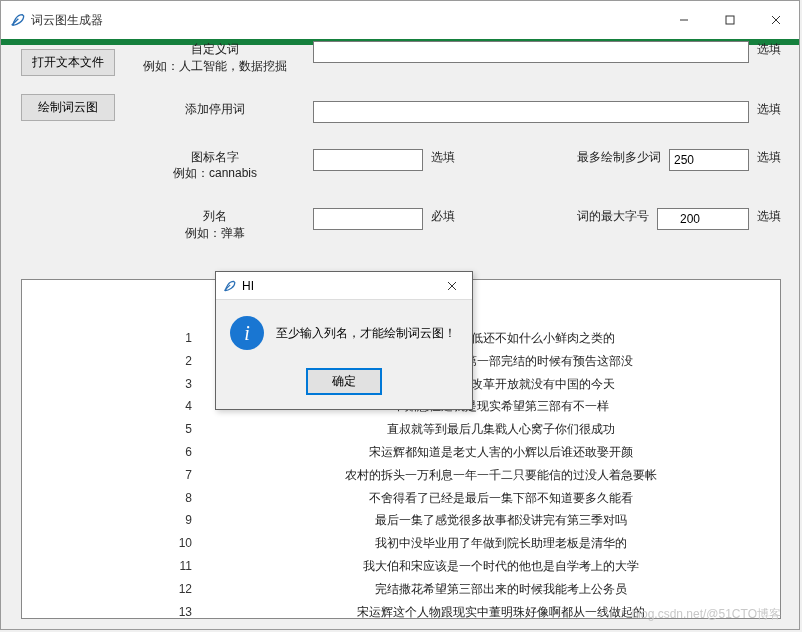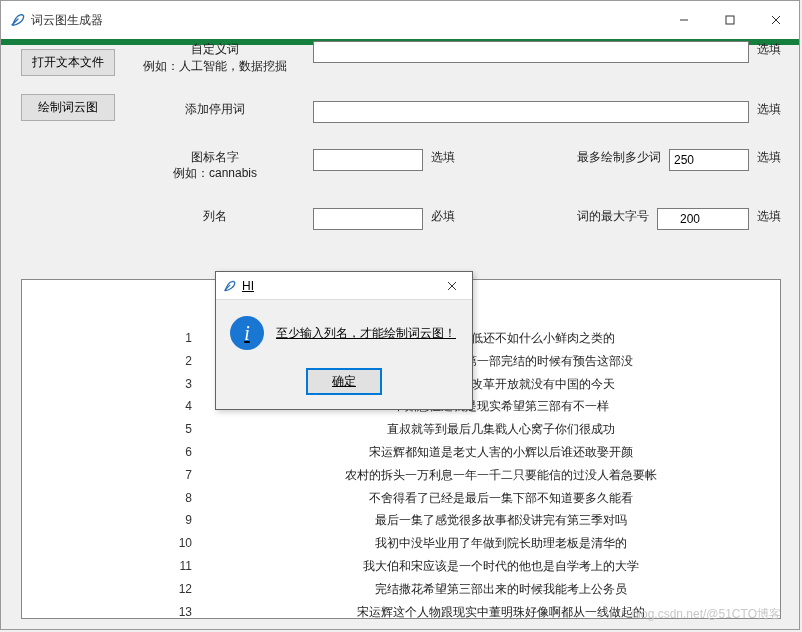--- a/index.html
+++ b/index.html
@@ -147,21 +147,20 @@
     
     .dialog {
       position: absolute;
       left: 214px;
       top: 270px;
       width: 258px;
       background: #f0f0f0;
       border: 1px solid #646464;
       box-shadow: 2px 2px 6px rgba(0,0,0,0.2);
       z-index: 100;
-      text-decoration: underline;
     }
     .dialog-titlebar {
       height: 28px;
       background: #ffffff;
       display: flex;
       align-items: center;
       padding-left: 6px;
       border-bottom: 1px solid #ddd;
     }
     .dialog-titlebar .feather { width: 14px; height: 14px; margin-right: 6px; }
@@ -272,20 +271,21 @@
       <span class="tag">选填</span>
       <div style="flex:1"></div>
       <span class="right-lbl">最多绘制多少词</span>
       <input class="text-input" style="width: 80px;" value="250">
       <span class="tag">选填</span>
     </div>
 
     <div class="row">
       <div class="lbl-block">
         <div class="lbl-title">列名</div>
+        <div class="lbl-sub">例如：弹幕</div>
       </div>
       <input class="text-input mid" style="">
       <span class="tag">必填</span>
       <div style="flex:1"></div>
       <span class="right-lbl">词的最大字号</span>
       <input class="text-input" style="width: 92px; padding-left: 22px;" value="200">
       <span class="tag">选填</span>
     </div>
 
   </div>

